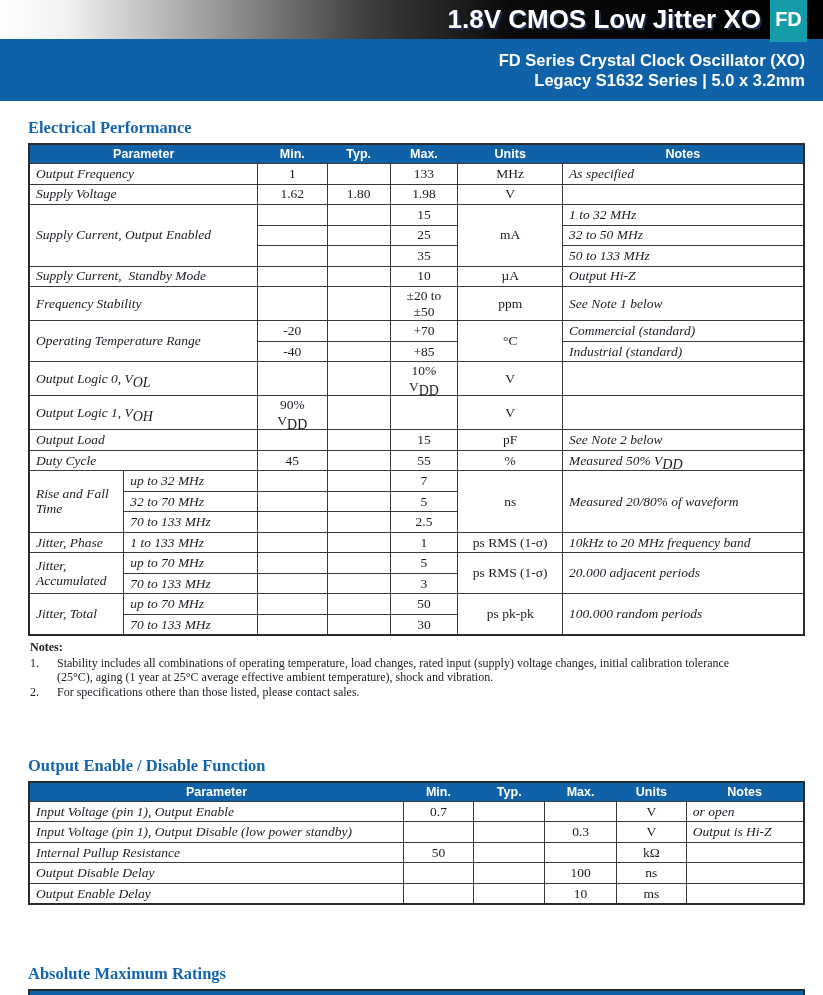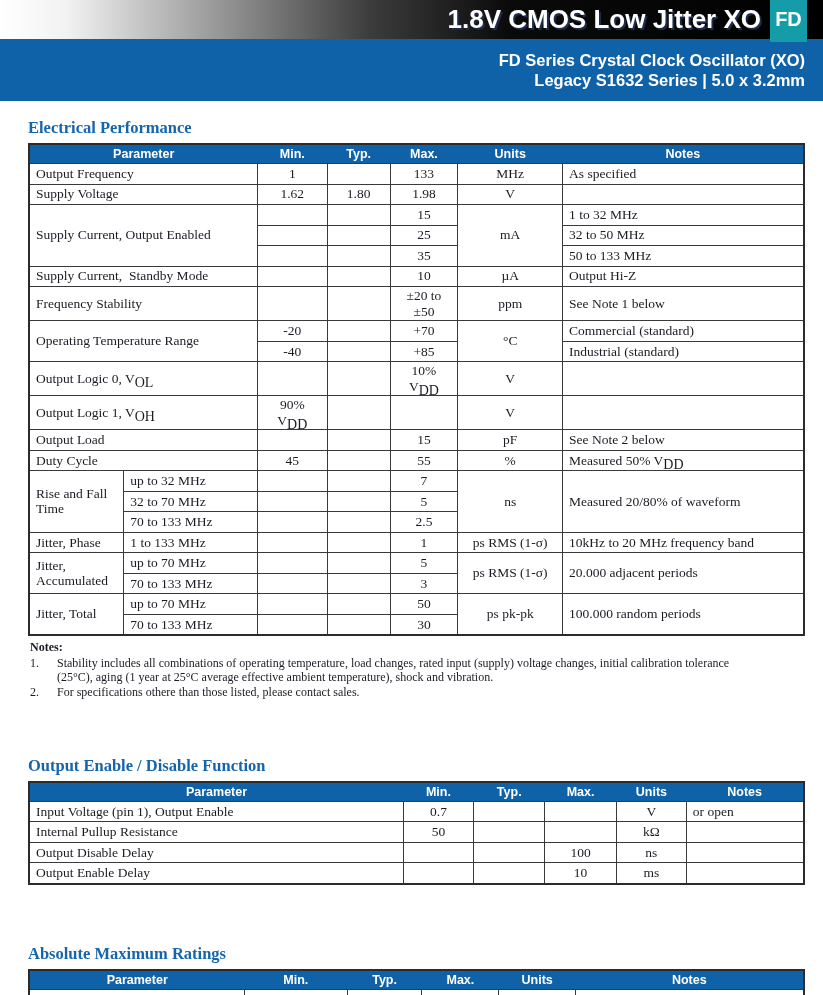--- a/index.html
+++ b/index.html
@@ -30,21 +30,21 @@
   .section-title{font-family:"Liberation Serif",serif;font-weight:bold;font-size:16.5px;color:#1565AE;margin:0 0 5px 0;}
   .sec-electrical{padding-top:17px;}
   .sec-oe{padding-top:56px;}
   .sec-abs{padding-top:59px;}
 
   table{border-collapse:collapse;table-layout:fixed;width:777px;background:#fff;
     border:2px solid #2b2b2b;font-family:"Liberation Serif",serif;font-size:13.5px;color:#1b1b24;padding-left:24px;}
   th{background:#1062A8;color:#fff;font-family:"Liberation Sans",sans-serif;font-weight:bold;
     font-size:12.5px;height:16px;padding:1px 4px;border:0;text-align:center;}
   td{border:1px solid #3a3a3a;padding:1px 6px;height:17.5px;text-align:center;vertical-align:middle;line-height:1.15;}
-  td.left{text-align:left;white-space:pre-wrap;}
+  td.left{text-align:left;white-space:pre-wrap;font-style:italic;}
   sub{font-size:14px;line-height:0;}
 
   
   .notes{margin-top:4px;font-size:12px;line-height:1.22;}
   .notes-label{font-weight:bold;margin:0 0 1px 2px;}
   .note-item{display:flex;margin-left:2px;}
   .note-num{width:27px;flex:0 0 27px;}
   .note-text{width:688px;}
 </style>
 </head>
@@ -287,20 +287,28 @@
           <tbody>
             <tr>
               <td class="left">Input Voltage (pin 1), Output Enable</td>
               <td>0.7</td>
               <td>&nbsp;</td>
               <td>&nbsp;</td>
               <td>V</td>
               <td class="left">or open</td>
             </tr>
             <tr>
+              <td class="left">Input Voltage (pin 1), Output Disable (low power standby)</td>
+              <td>&nbsp;</td>
+              <td>&nbsp;</td>
+              <td>0.3</td>
+              <td>V</td>
+              <td class="left">Output is Hi-Z</td>
+            </tr>
+            <tr>
               <td class="left">Internal Pullup Resistance</td>
               <td>50</td>
               <td>&nbsp;</td>
               <td>&nbsp;</td>
               <td>kΩ</td>
               <td class="left">&nbsp;</td>
             </tr>
             <tr>
               <td class="left">Output Disable Delay</td>
               <td>&nbsp;</td>

